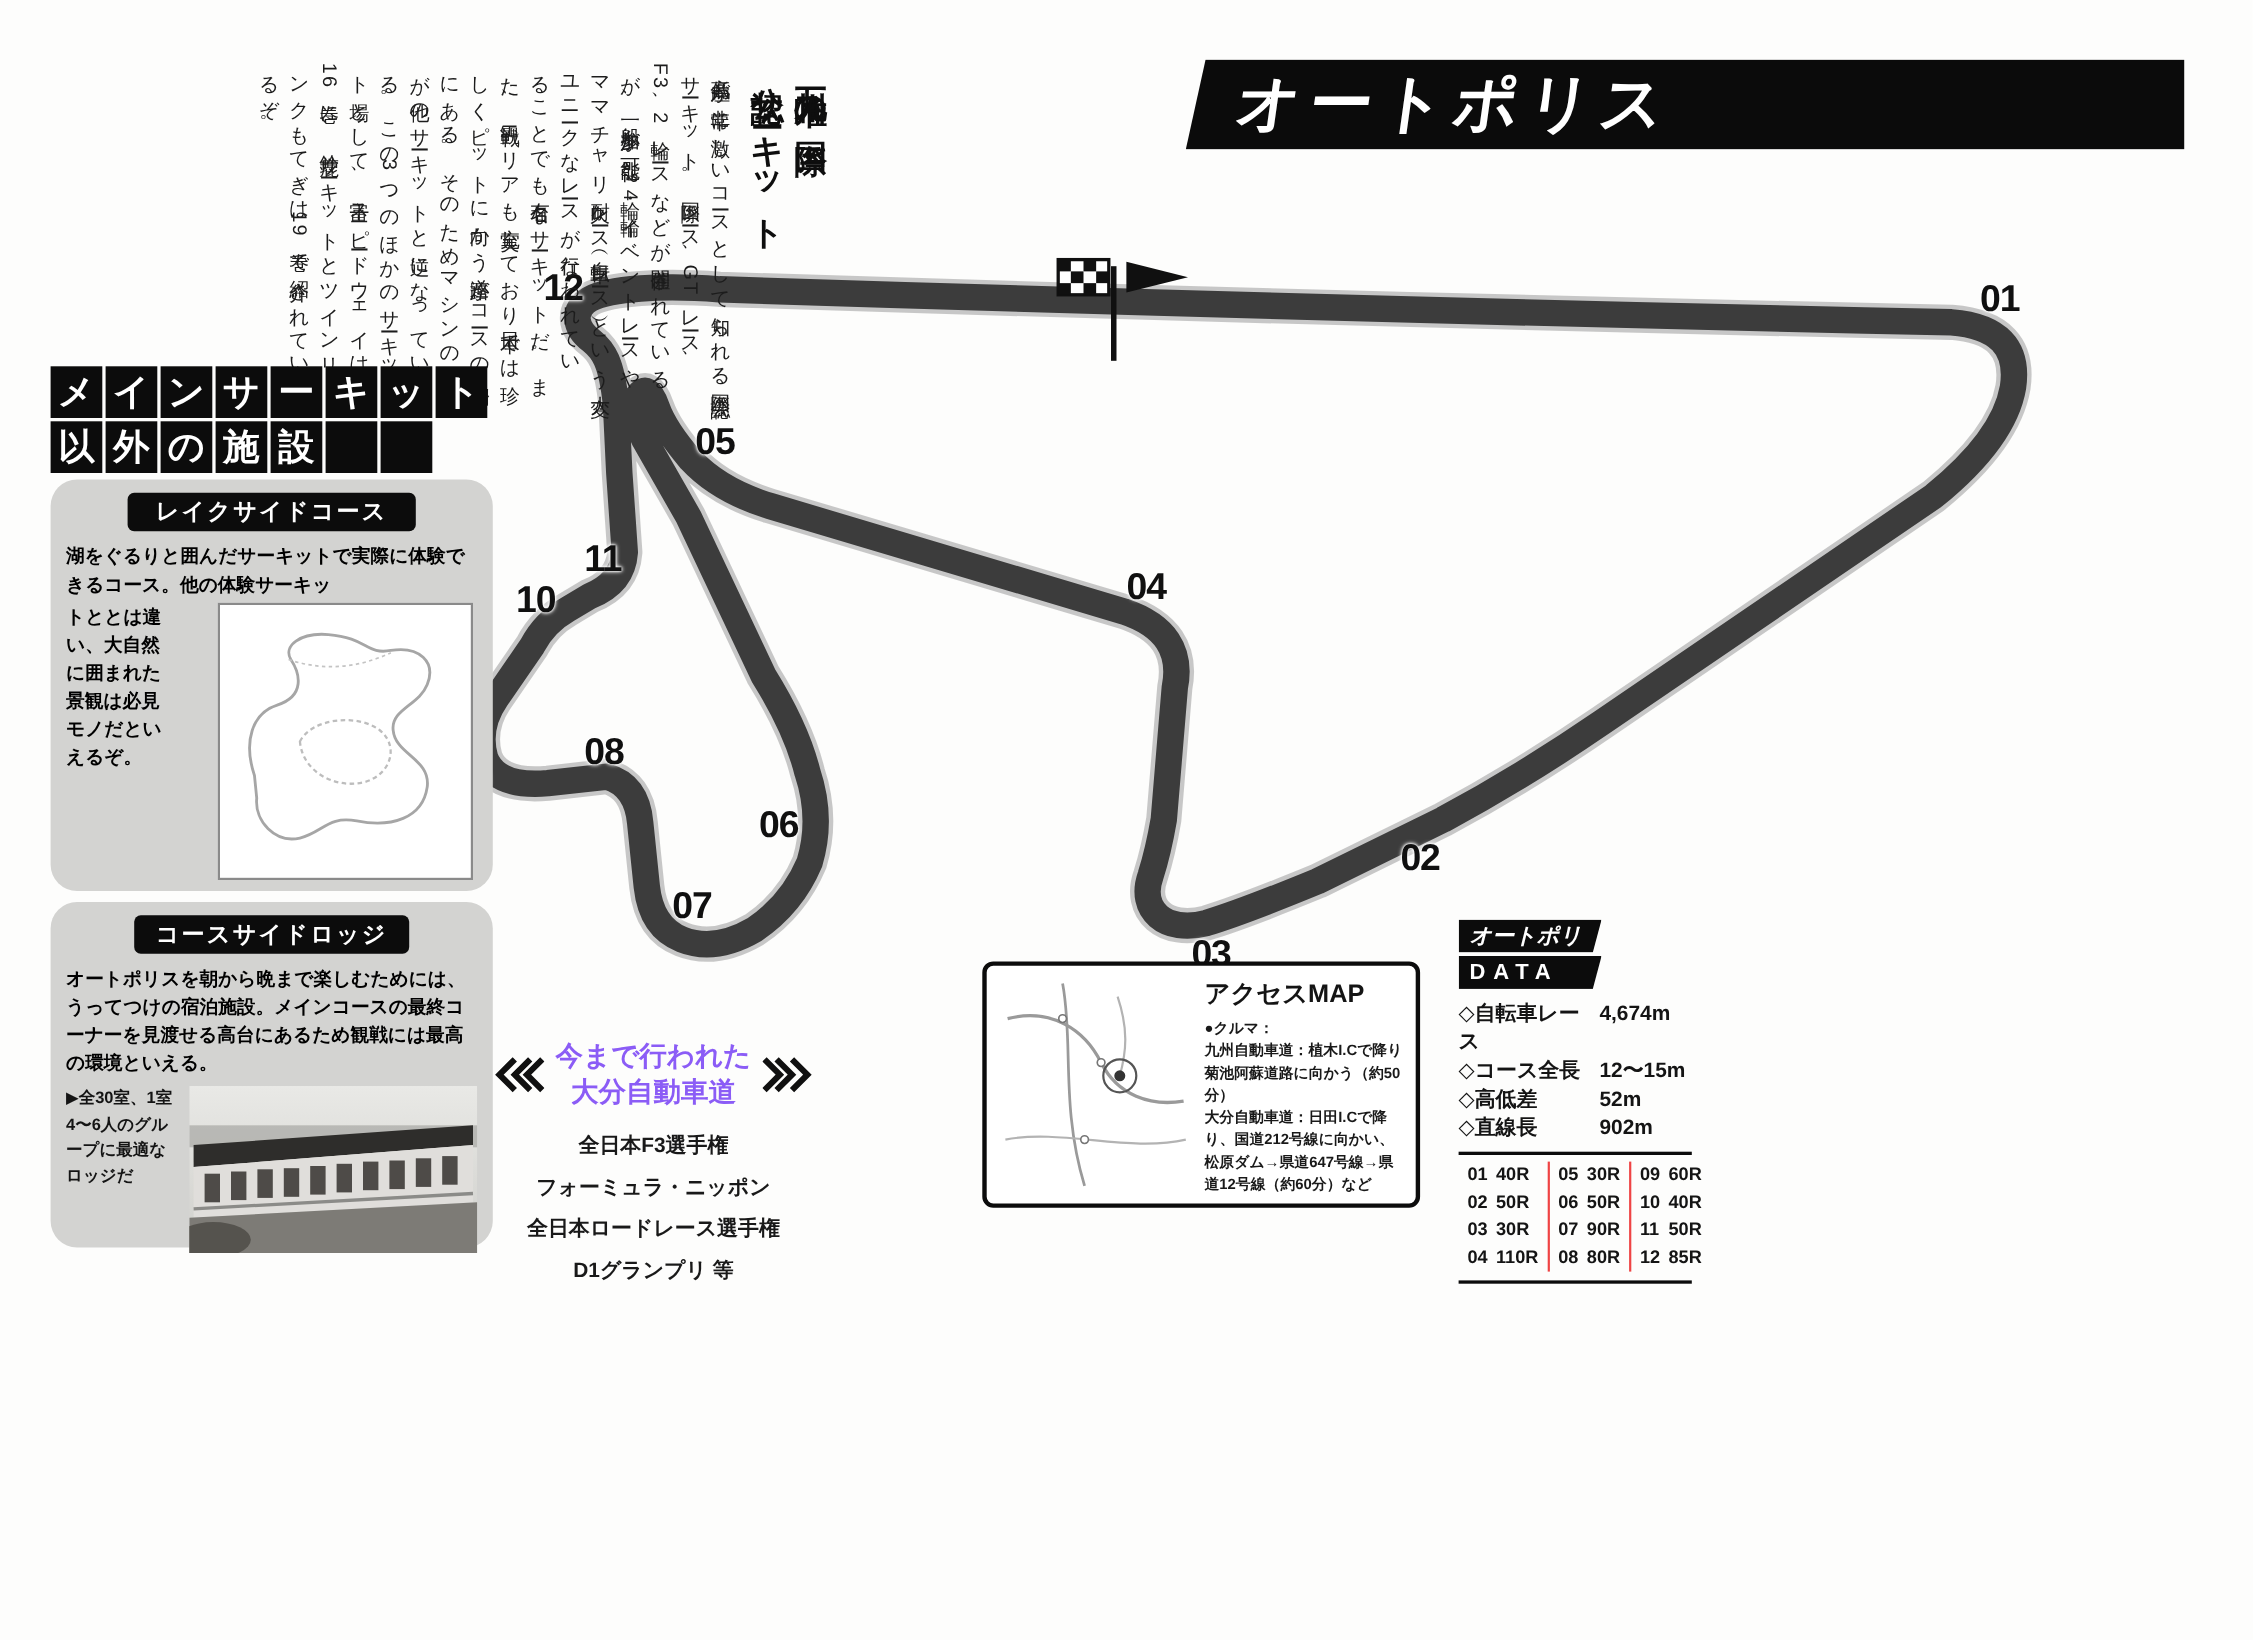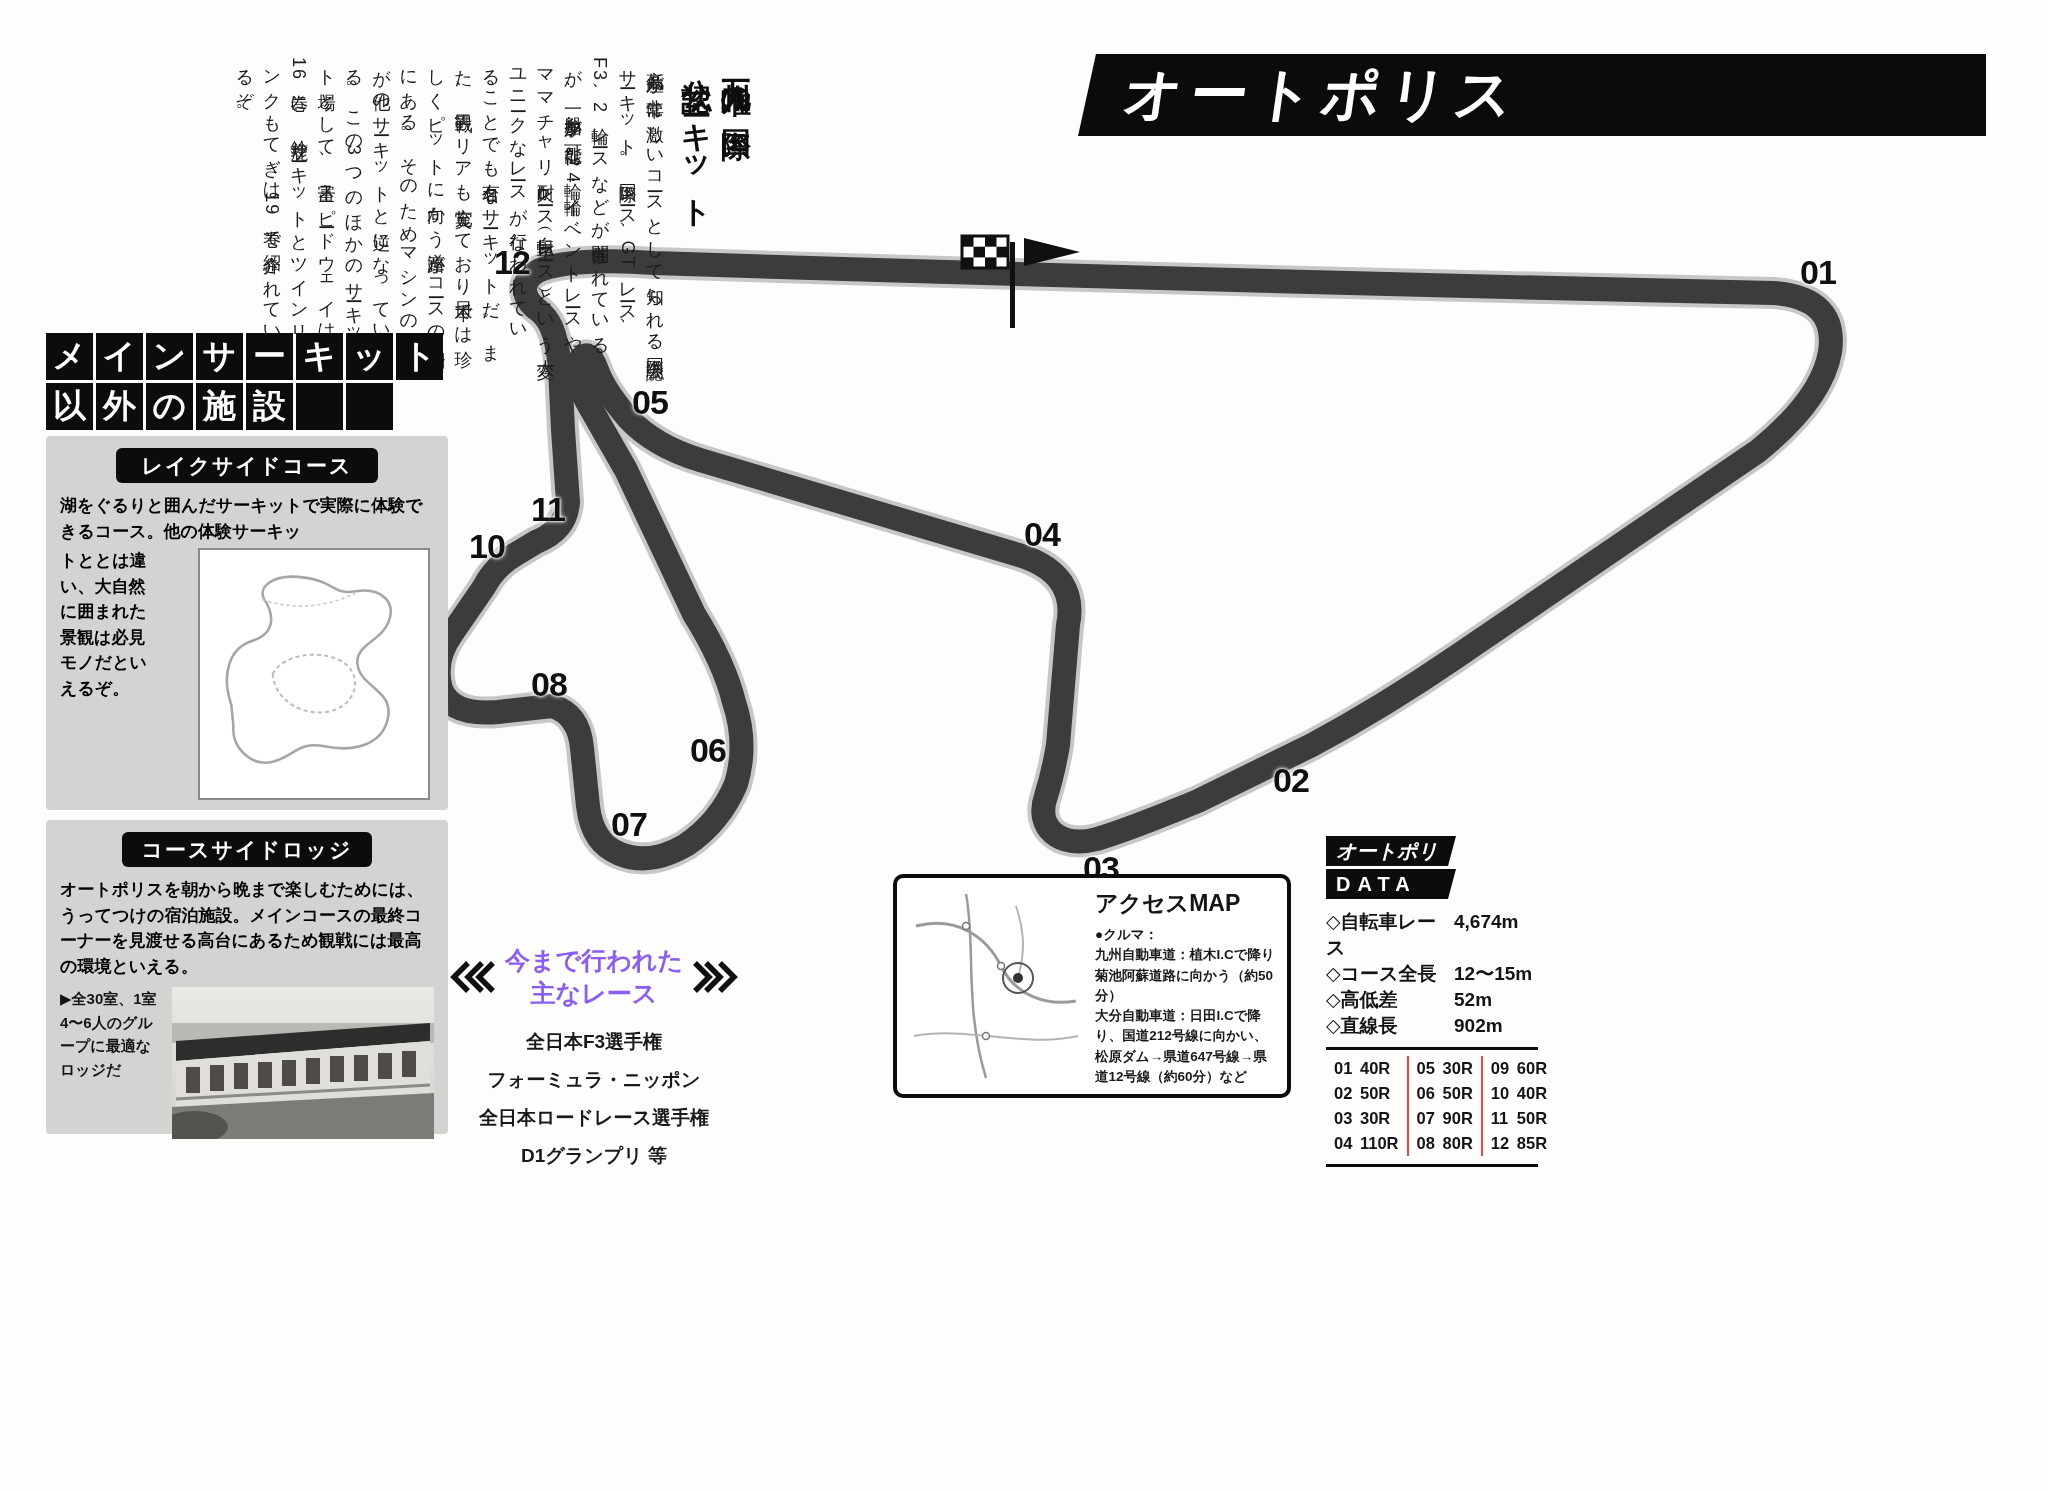--- a/index.html
+++ b/index.html
@@ -43,21 +43,21 @@
 
   
   .ftiles { left:46px; top:333px; width:420px; }
   .ftile-row { display:flex; gap:3px; margin-bottom:3px; }
   .ftile {
     width:47px; height:47px; background:#0c0c0c; color:#fff;
     font-size:33px; font-weight:bold; display:flex; align-items:center; justify-content:center;
   }
 
   
-  .panel { background:#d3d3d1; border-radius:4px; padding:10px 14px; }
+  .panel { background:#d3d3d1; border-radius:24px; padding:10px 14px; }
   .panel .pt {
     background:#0c0c0c; color:#fff; font-weight:bold; font-size:21px; letter-spacing:2px;
     height:35px; line-height:35px; text-align:center; border-radius:6px;
     margin:2px auto 10px auto;
   }
   .panel p { font-size:17px; line-height:1.5; font-weight:bold; color:#000000; }
   #lakeside { left:46px; top:436px; width:402px; height:374px; }
   #lakeside .pt { width:262px; }
   .lake-row { display:flex; margin-top:4px; }
   .lake-col { width:96px; }
@@ -234,21 +234,21 @@
     <div class="races-head">
       <svg width="46" height="34" viewBox="0 0 46 34">
         <g fill="none" stroke="#101010" stroke-width="5.5">
           <polyline points="19,3 5,17 19,31"></polyline>
           <polyline points="32,3 18,17 32,31" transform="translate(1,0)"></polyline>
           <polyline points="45,3 31,17 45,31" transform="translate(-1,0)"></polyline>
         </g>
       </svg>
       <div class="races-title">
         <div>今まで行われた</div>
-        <div>主なレース</div>
+        <div>大分自動車道</div>
       </div>
       <svg width="46" height="34" viewBox="0 0 46 34">
         <g fill="none" stroke="#101010" stroke-width="5.5">
           <polyline points="27,3 41,17 27,31"></polyline>
           <polyline points="14,3 28,17 14,31" transform="translate(-1,0)"></polyline>
           <polyline points="1,3 15,17 1,31" transform="translate(1,0)"></polyline>
         </g>
       </svg>
     </div>
     <ul class="races-list">

